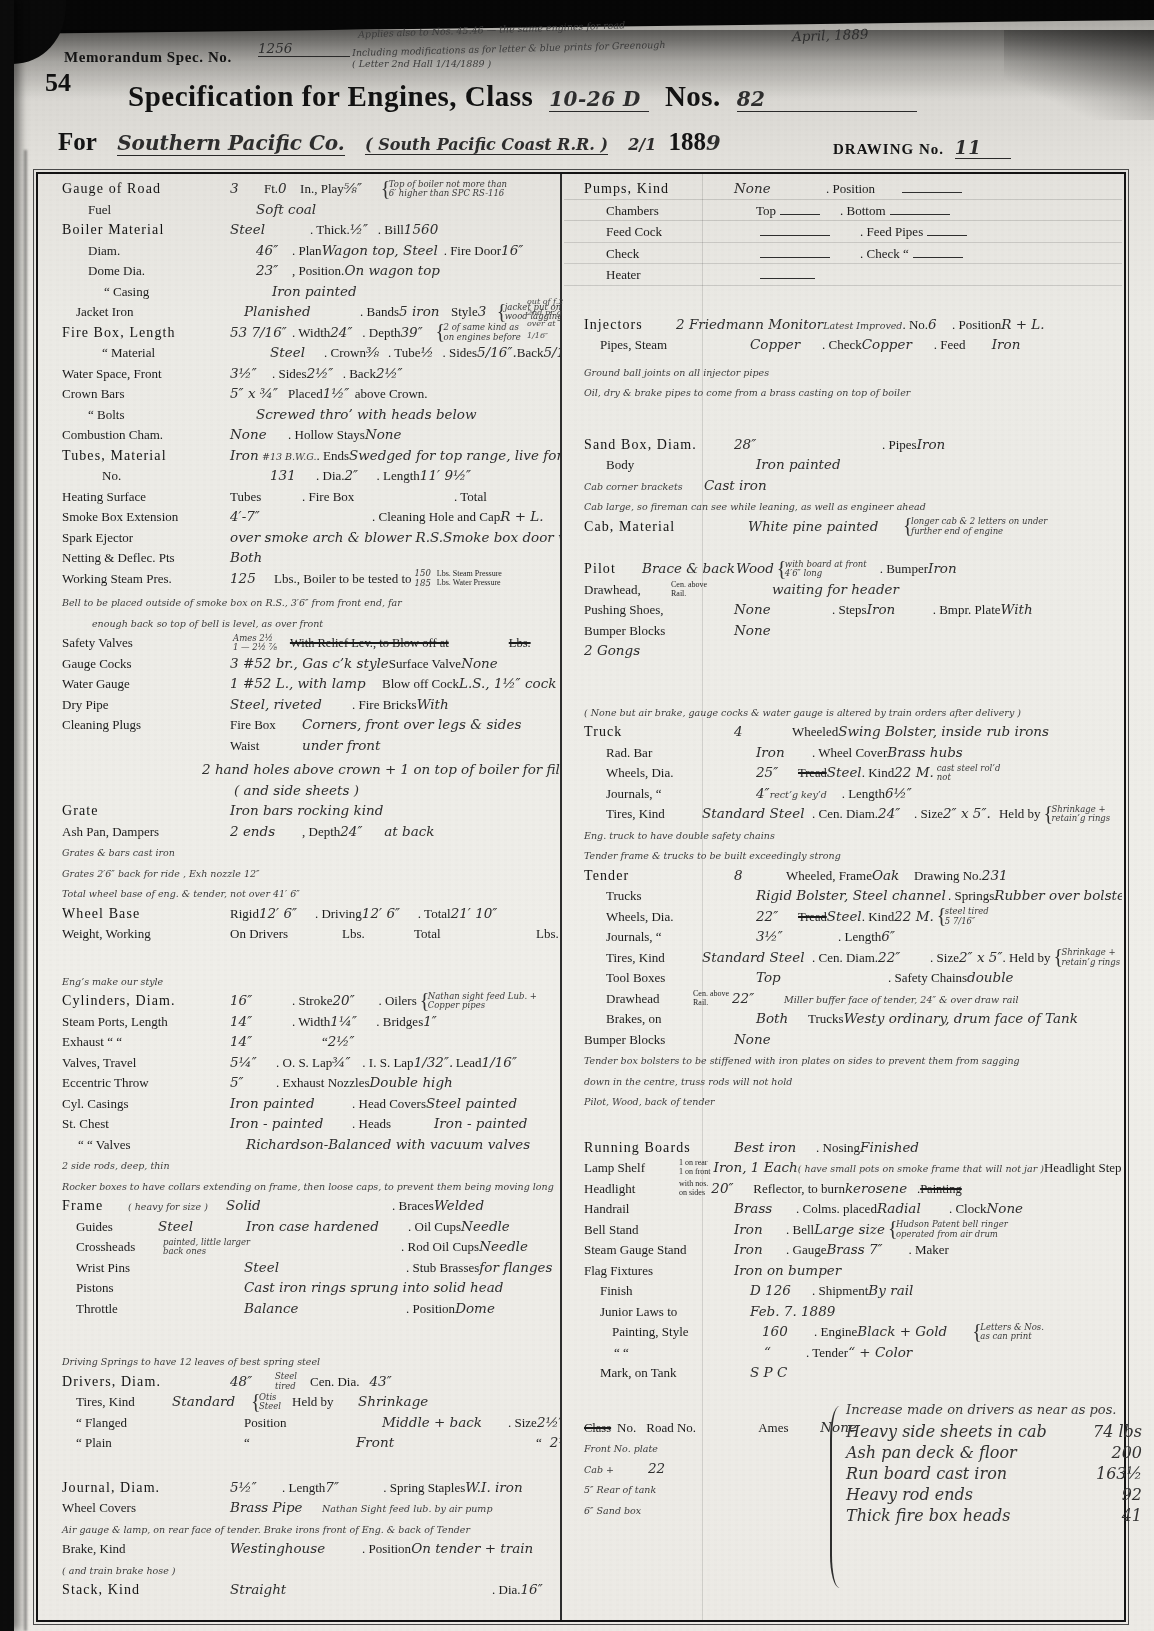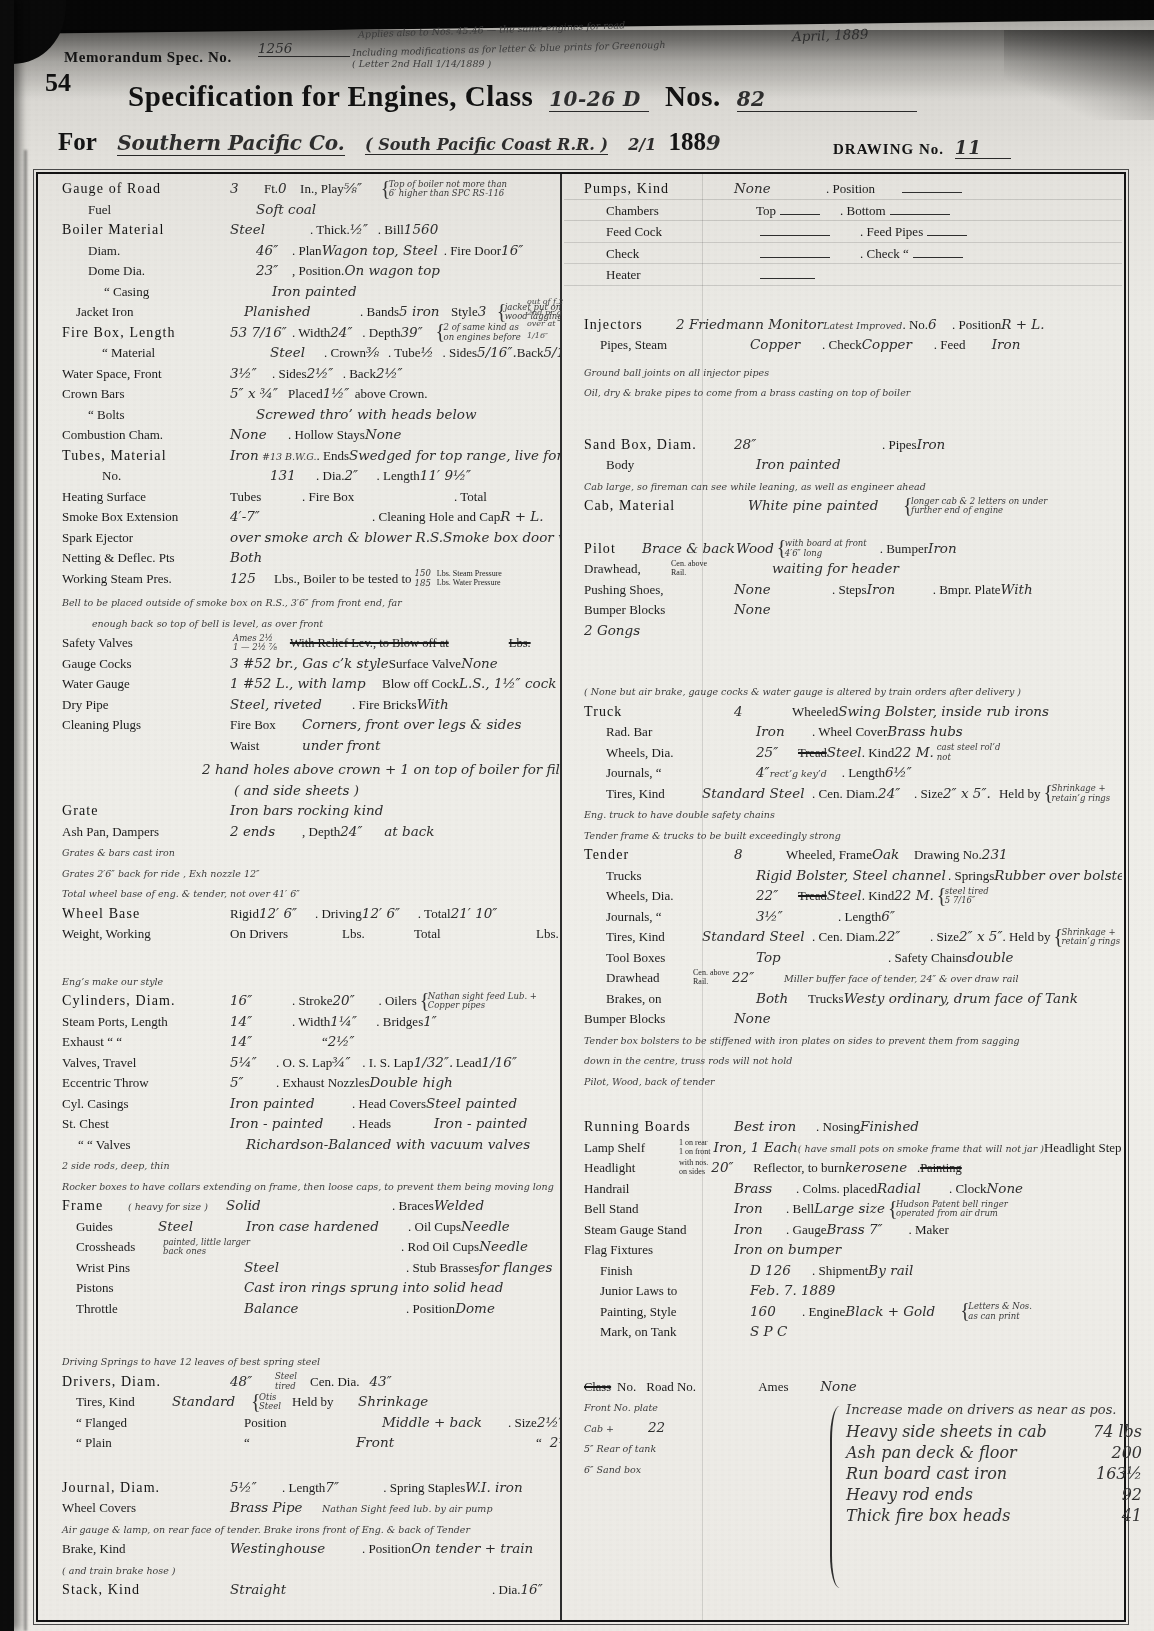--- a/index.html
+++ b/index.html
@@ -212,20 +212,21 @@
       <div class="row hr"><span class="p" style="min-width: 150px; margin-left: 22px;">Chambers</span><span class="p">Top</span><span class="dash" style="width: 40px;"></span><span class="spc" style="width: 16px;"></span><span class="p">. Bottom</span><span class="dash" style="width: 60px;"></span></div>
       <div class="row hr"><span class="p" style="min-width: 150px; margin-left: 22px;">Feed Cock</span><span class="dash" style="width: 70px;"></span><span class="spc" style="width: 26px;"></span><span class="p">. Feed Pipes</span><span class="dash" style="width: 40px;"></span></div>
       <div class="row hr"><span class="p" style="min-width: 150px; margin-left: 22px;">Check</span><span class="dash" style="width: 70px;"></span><span class="spc" style="width: 26px;"></span><span class="p">. Check   “</span><span class="dash" style="width: 50px;"></span></div>
       <div class="row hr"><span class="p" style="min-width: 150px; margin-left: 22px;">Heater</span><span class="dash" style="width: 55px;"></span></div>
       <div class="row" style="margin-top: 28px;"><span class="b" style="min-width: 92px;">Injectors</span><span class="h">2 Friedmann Monitor</span><span class="n">Latest Improved</span><span class="p">. No.</span><span class="h" style="min-width: 24px;">6</span><span class="p">. Position</span><span class="h">R + L.</span></div>
       <div class="row"><span class="p" style="min-width: 150px; margin-left: 16px;">Pipes, Steam</span><span class="h" style="min-width: 72px;">Copper</span><span class="p">. Check</span><span class="h" style="min-width: 72px;">Copper</span><span class="p" style="min-width: 58px;">. Feed</span><span class="h">Iron</span></div>
       <div class="row" style="margin-top: 6px;"><span class="n">Ground ball joints on all injector pipes</span></div>
       <div class="row"><span class="n">Oil, dry &amp; brake pipes to come from a brass casting on top of boiler</span></div>
       <div class="row" style="margin-top: 32px;"><span class="b" style="min-width: 150px;">Sand Box, Diam.</span><span class="h" style="min-width: 148px;">28″</span><span class="p">. Pipes</span><span class="h">Iron</span></div>
       <div class="row"><span class="p" style="min-width: 150px; margin-left: 22px;">Body</span><span class="h">Iron painted</span></div>
+      <div class="row"><span class="n" style="min-width: 120px;">Cab corner brackets</span><span class="h">Cast iron</span></div>
       <div class="row"><span class="n">Cab large, so fireman can see while leaning, as well as engineer ahead</span></div>
       <div class="row"><span class="b" style="min-width: 150px;">Cab, Material</span><span class="h" style="min-width: 152px; margin-left: 14px;">White pine painted</span><span class="h2 brace">
           <div>longer cab &amp; 2 letters on under</div>
           <div>further end of engine</div>
         </span></div>
       <div class="row" style="margin-top: 22px;"><span class="b" style="min-width: 58px;">Pilot</span><span class="h" style="min-width: 94px;">Brace &amp; back</span><span class="h">Wood</span><span class="h2 brace">
           <div>with board at front</div>
           <div>4′6″ long</div>
         </span><span class="spc" style="width: 10px;"></span><span class="p">. Bumper</span><span class="h">Iron</span></div>
       <div class="row"><span class="p" style="min-width: 84px;">Drawhead,</span><span class="k2">
@@ -281,24 +282,25 @@
         </span><span class="h" style="min-width: 42px;">20″</span><span class="p">Reflector, to burn</span><span class="h" style="min-width: 72px;">kerosene</span><span class="p">.</span><span class="x">Painting</span></div>
       <div class="row"><span class="p" style="min-width: 150px;">Handrail</span><span class="h" style="min-width: 62px;">Brass</span><span class="p">. Colms. placed</span><span class="h" style="min-width: 72px;">Radial</span><span class="p">. Clock</span><span class="h">None</span></div>
       <div class="row"><span class="p" style="min-width: 150px;">Bell Stand</span><span class="h" style="min-width: 52px;">Iron</span><span class="p">. Bell</span><span class="h">Large size</span><span class="h2 brace">
           <div>Hudson Patent bell ringer</div>
           <div>operated from air drum</div>
         </span></div>
       <div class="row"><span class="p" style="min-width: 150px;">Steam Gauge Stand</span><span class="h" style="min-width: 52px;">Iron</span><span class="p">. Gauge</span><span class="h" style="min-width: 82px;">Brass  7″</span><span class="p">. Maker</span></div>
       <div class="row"><span class="p" style="min-width: 150px;">Flag Fixtures</span><span class="h">Iron on bumper</span></div>
       <div class="row"><span class="p" style="min-width: 150px; margin-left: 16px;">Finish</span><span class="h" style="min-width: 62px;">D 126</span><span class="p">. Shipment</span><span class="h">By rail</span></div>
       <div class="row"><span class="p" style="min-width: 150px; margin-left: 16px;">Junior Laws to</span><span class="h">Feb. 7. 1889</span></div>
-      <div class="row"><span class="p" style="min-width: 150px; margin-left: 16px;">Painting, Style</span><span class="h" style="min-width: 52px;">160</span><span class="p">. Engine</span><span class="h" style="min-width: 112px;">Black + Gold</span><span class="h2 brace">
+      <div class="row"><span class="p" style="min-width: 150px; margin-left: 28px;">Painting, Style</span><span class="h" style="min-width: 52px;">160</span><span class="p">. Engine</span><span class="h" style="min-width: 112px;">Black + Gold</span><span class="h2 brace">
           <div>Letters &amp; Nos.</div>
           <div>as can print</div>
         </span></div>
+      <div class="row"><span class="p" style="min-width: 150px; margin-left: 30px;">“          “</span><span class="h" style="min-width: 42px;">“</span><span class="p">. Tender</span><span class="h">“     +   Color</span></div>
       <div class="row"><span class="p" style="min-width: 150px; margin-left: 16px;">Mark, on Tank</span><span class="h">S   P   C</span></div>
       <div class="row" style="margin-top: 34px;"><span class="x">Class</span><span class="spc" style="width: 6px;"></span><span class="p">No.</span><span class="spc" style="width: 10px;"></span><span class="p" style="min-width: 112px;">Road No.</span><span class="p" style="min-width: 62px;">Ames</span><span class="h">None</span></div>
       <div class="row"><span class="n">Front No. plate</span></div>
       <div class="row"><span class="n" style="min-width: 64px;">Cab      +</span><span class="h">22</span></div>
       <div class="row"><span class="n">5″   Rear of tank</span></div>
       <div class="row"><span class="n">6″   Sand box</span></div>
     </div>
   <div class="between-note" id="between-note">
       <div>out of f.2</div>
       <div>2nd pr’g</div>

